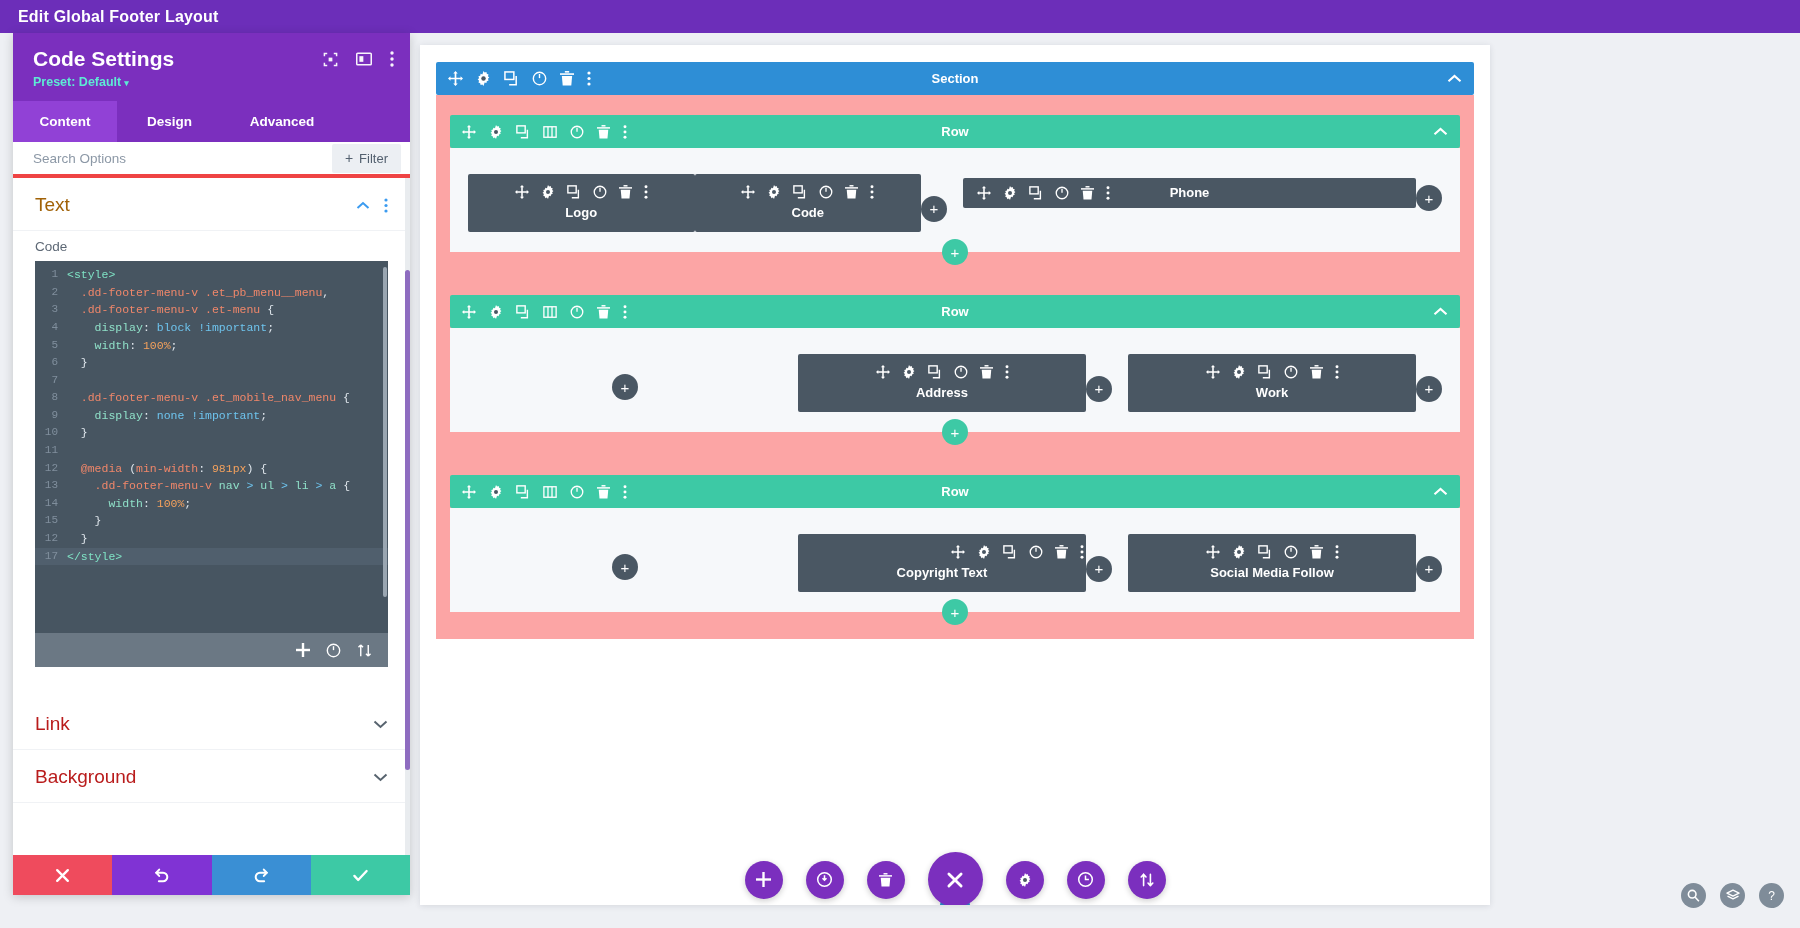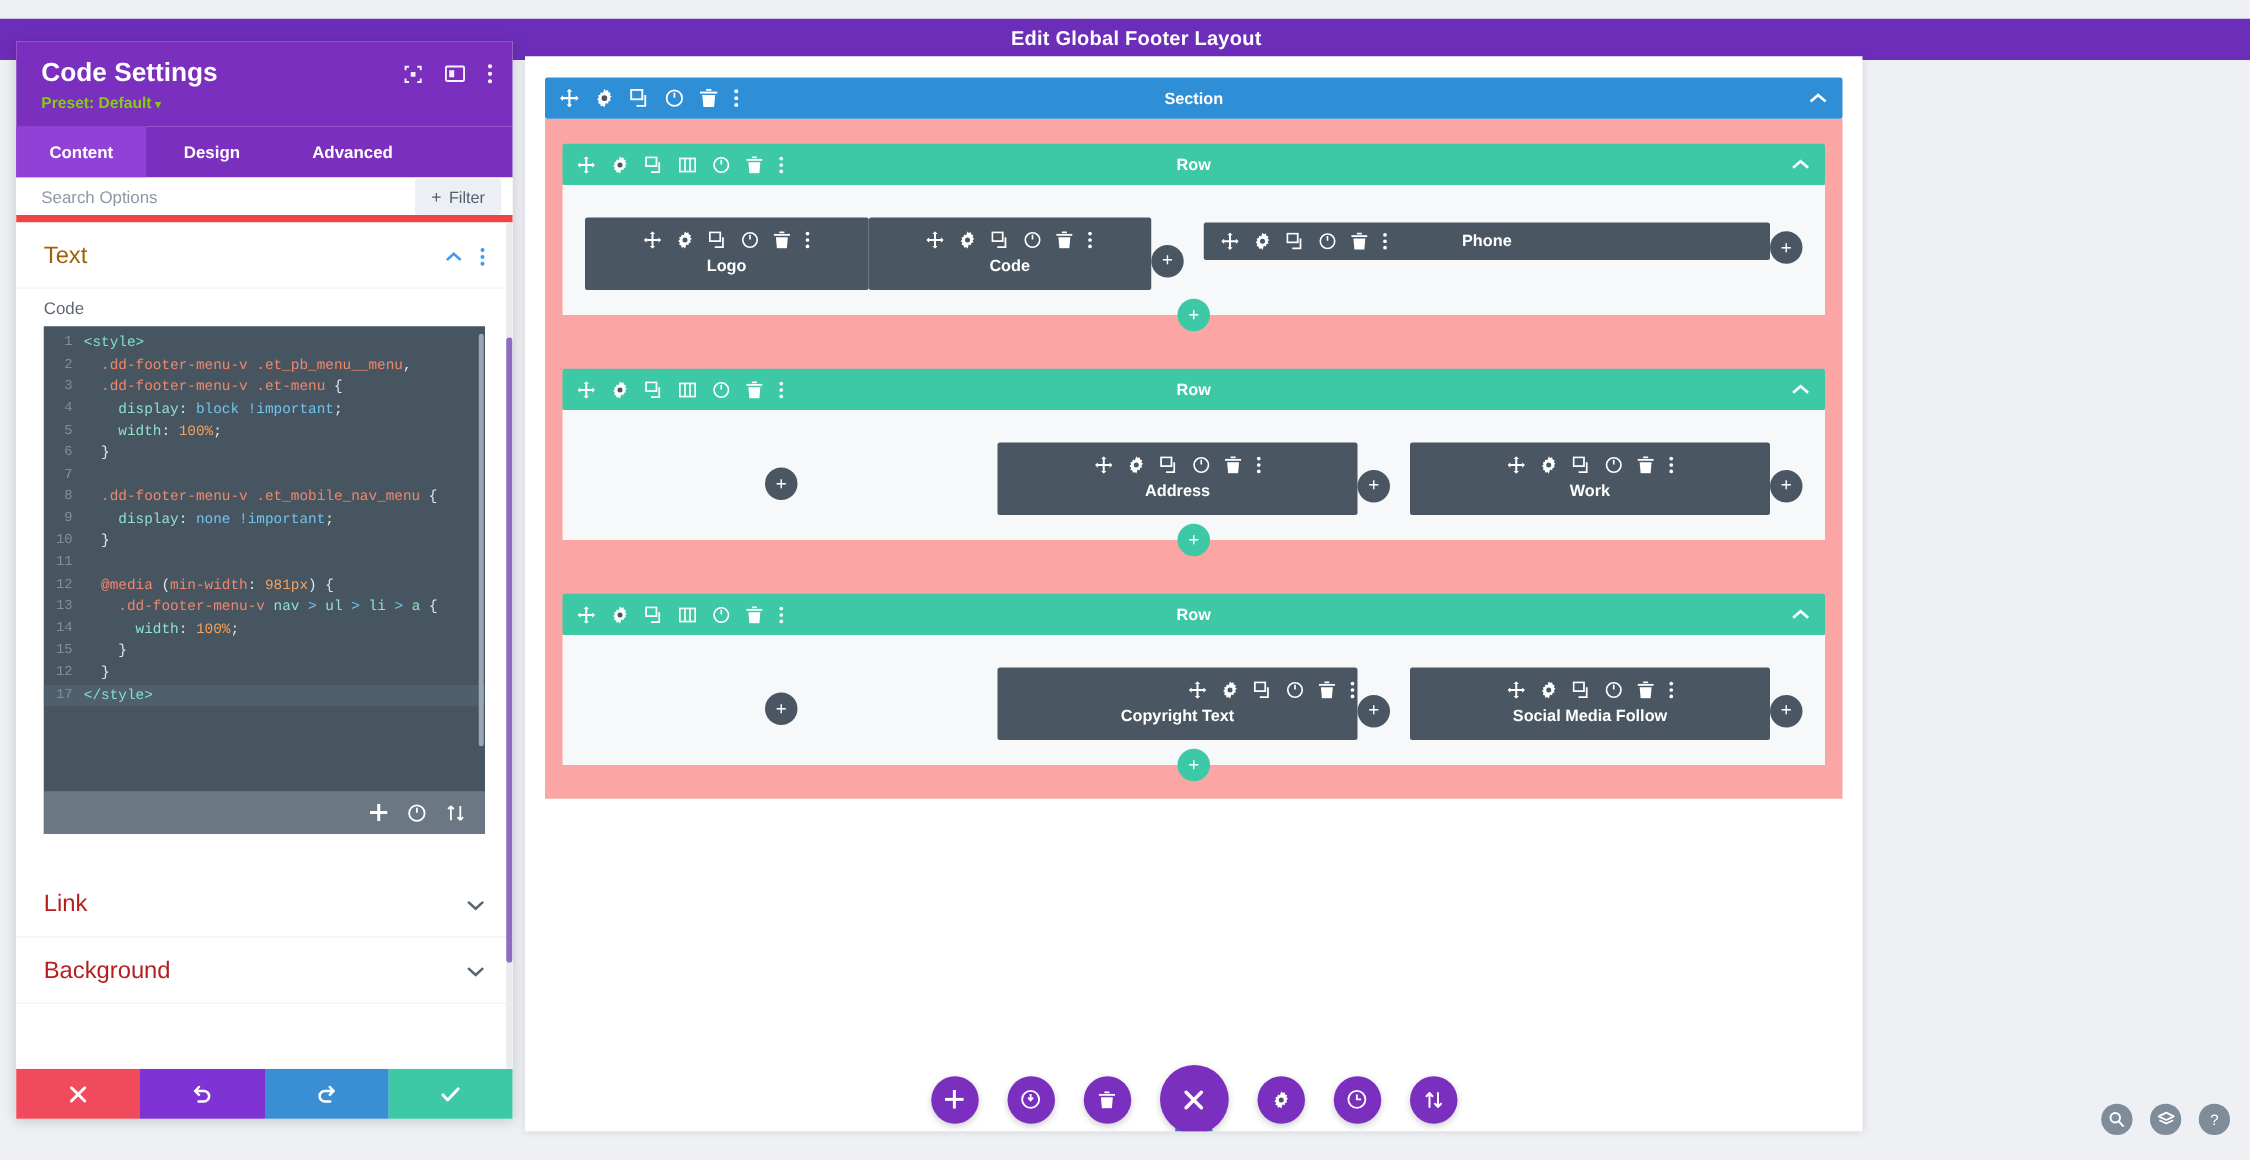--- a/index.html
+++ b/index.html
@@ -7,23 +7,23 @@
   body {
     font-family:"Liberation Sans", sans-serif;
     background:#eef0f4;
     -webkit-font-smoothing:antialiased;
   }
 
   
   #app { position:relative; width:1800px; height:928px; }
 
   .topbar {
-    position:absolute; top:15px; left:0; width:1800px; height:33px;
+    position:absolute; top:0; left:0; width:1800px; height:33px;
     background:#6c2eb9;
-    display:flex; align-items:center;justify-content:center;
+    display:flex; align-items:center;
   }
   .topbar-title {
     color:#ffffff; font-size:16px; font-weight:bold;
     margin-left:18px; letter-spacing:.2px;
   }
 
   
   .panel {
     position:absolute; top:33px; left:13px; width:397px; height:862px;
     background:#ffffff;
@@ -31,21 +31,21 @@
     box-shadow:0 2px 10px rgba(0,0,0,.18);
   }
   .panel-head {
     background:#7b2fbe; padding:14px 20px 12px 20px;
     position:relative; flex:0 0 auto;
   }
   .panel-title {
     color:#fff; font-size:21px; font-weight:bold; line-height:1.15;
   }
   .panel-preset {
-    color:#84cc16; font-size:12.5px; font-weight:bold; margin-top:4px;
+    color:#5eead4; font-size:12.5px; font-weight:bold; margin-top:4px;
   }
   .panel-preset .caret { font-size:9px; margin-left:3px; }
   .panel-head-icons {
     position:absolute; right:16px; top:18px;
     display:flex; align-items:center; gap:18px;
   }
   .phi { color:#fff; opacity:.95; display:flex; align-items:center; }
 
   .tabs {
     display:flex; background:#7b2fbe; flex:0 0 auto;
@@ -55,21 +55,21 @@
     color:#ffffff; font-size:13.5px; font-weight:bold;
     cursor:pointer;
   }
   .tab.w1 { width:104px; }
   .tab.w2 { width:105px; }
   .tab.w3 { width:120px; }
   .tab.active { background:#9141d6; }
 
   .searchbar {
     display:flex; align-items:center; background:#ffffff;
-    border-bottom:6px solid #ef4444; flex:0 0 auto; height:36px;
+    border-bottom:4px solid #ef4444; flex:0 0 auto; height:36px;
     position:relative;
   }
   .search-input {
     border:0; outline:0; flex:1; height:36px;
     padding-left:20px; font-size:13.5px; color:#7a8899;
     font-family:"Liberation Sans", sans-serif; background:transparent;
   }
   .search-input::placeholder { color:#8c98a6; }
   .filter-btn {
     height:29px; margin-right:9px; padding:0 13px;

